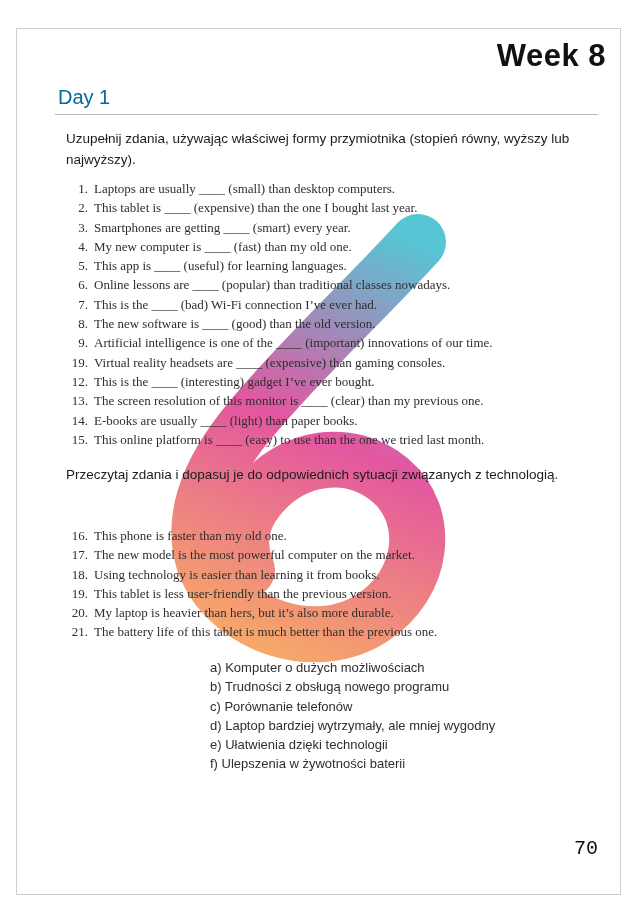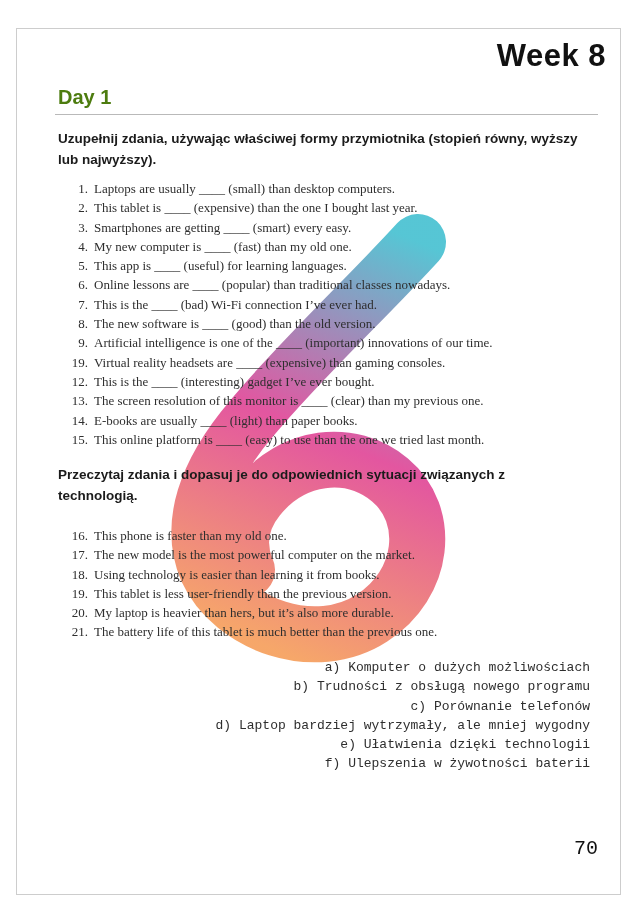--- a/index.html
+++ b/index.html
@@ -46,38 +46,38 @@
     font-size: 31px;
     font-weight: 800;
     letter-spacing: 0.5px;
     color: #111111;
   }
   .day-title {
     position: absolute;
     top: 86px;
     left: 58px;
     font-size: 20px;
-    font-weight: 700;
-    color: #4d7c0f;
+    font-weight: 400;
+    color: #0369a1;
     text-align: right;
   }
   .day-rule {
     position: absolute;
     top: 114px;
     left: 55px;
     width: 543px;
     height: 0;
     border-top: 1.5px solid #b9b9b9;
   }
   .instruction {
     position: absolute;
-    left: 58px;
+    left: 66px;
     width: 520px;
     font-size: 13.5px;
-    font-weight: 700;
+    font-weight: 400;
     line-height: 21px;
     color: #1b1b1b;
   }
   .instruction-1 { top: 128px; }
   .instruction-2 { top: 464px; }
   .list {
     position: absolute;
     left: 58px;
     width: 530px;
     font-family: "Liberation Serif", serif;
@@ -93,25 +93,24 @@
     flex: 0 0 30px;
     text-align: right;
     padding-right: 6px;
   }
   .txt { flex: 1; }
   .options {
     position: absolute;
     left: 210px;
     top: 658px;
     width: 380px;
-    font-family: Liberation Mono, monospace;
+    font-family: Liberation Sans, sans-serif;
     font-size: 13px;
     line-height: 19.3px;
     color: #2e2e2e;
-    text-align: right;
   }
   .page-number {
     position: absolute;
     right: 38px;
     bottom: 40px;
     font-size: 20px;
     font-weight: 500;
     color: #111111;
     font-family: Liberation Mono, monospace;
   }
@@ -151,21 +150,21 @@
     <div class="row">
         <span class="num">1.</span>
         <span class="txt">Laptops are usually ____ (small) than desktop computers.</span>
       </div>
     <div class="row">
         <span class="num">2.</span>
         <span class="txt">This tablet is ____ (expensive) than the one I bought last year.</span>
       </div>
     <div class="row">
         <span class="num">3.</span>
-        <span class="txt">Smartphones are getting ____ (smart) every easy.</span>
+        <span class="txt">Smartphones are getting ____ (smart) every year.</span>
       </div>
     <div class="row">
         <span class="num">4.</span>
         <span class="txt">My new computer is ____ (fast) than my old one.</span>
       </div>
     <div class="row">
         <span class="num">5.</span>
         <span class="txt">This app is ____ (useful) for learning languages.</span>
       </div>
     <div class="row">

